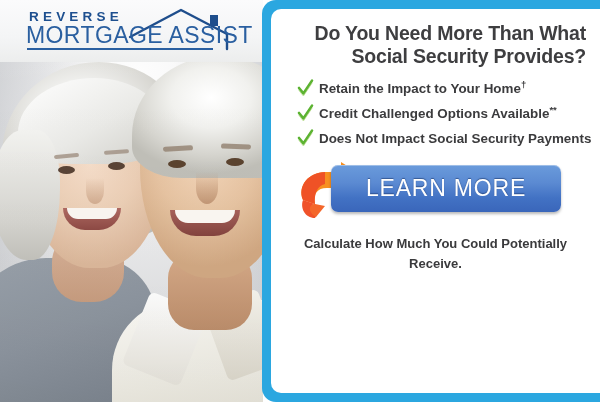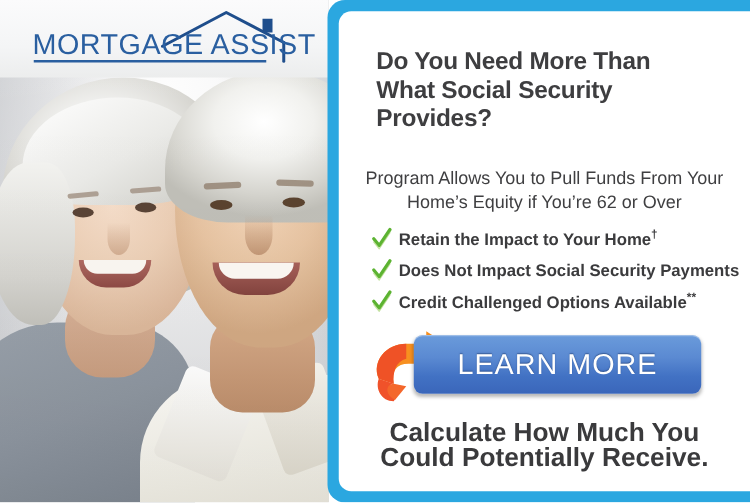--- a/index.html
+++ b/index.html
@@ -292,23 +292,23 @@
     position: relative;
     width: 100%;
     height: 100%;
     background: #ffffff;
     border-radius: 10px 0 0 10px;
     box-sizing: border-box;
     overflow: hidden;
   }
 
   .headline {
-    margin: 16px;
+    margin: 0;
     padding: 13px 14px 0 14px;
-    text-align: left;
+    text-align: right;
     font-size: 19.5px;
     line-height: 23px;
     font-weight: bold;
     color: #3e3e40;
     letter-spacing: -.2px;
   }
   .subhead {
     margin: 0;
     padding: 11px 16px 0 16px;
     text-align: center;
@@ -383,21 +383,21 @@
     font-weight: normal;
     letter-spacing: .8px;
     text-shadow: 0 -1px 1px rgba(20,45,95,.55);
     cursor: pointer;
   }
 
   .closing {
     margin: 0;
     padding: 4px 14px 0 14px;
     text-align: center;
-    font-size: 21px;
+    font-size: 13px;
     line-height: 20px;
     font-weight: bold;
     color: #3a3a3c;
   }
 </style>
 </head>
 <body>
 
 <div id="ad-banner">
 
@@ -440,54 +440,54 @@
     </div>
     <div class="photo-soft"></div>
 
     <div id="logo">
       <div class="logo-inner">
         <svg class="logo-house" viewBox="0 0 112 44">
           <path d="M4 30 L55 3 L101 27" fill="none" stroke="#1f4e8c" stroke-width="2.4" stroke-linecap="round" stroke-linejoin="round"></path>
           <rect x="84" y="8" width="8" height="11" fill="#1f4e8c"></rect>
           <path d="M101 27 L101 42" fill="none" stroke="#1f4e8c" stroke-width="2.4" stroke-linecap="round"></path>
         </svg>
+        <div class="logo-reverse">REVERSE</div>
         <div class="logo-main">MORTGAGE ASSIST</div>
         <div class="logo-underline"></div>
       </div>
     </div>
   </div>
 
   <div id="offer-panel">
     <div id="offer-card">
 
       <h1 class="headline">Do You Need More Than What Social Security Provides?</h1>
 
-      <p class="subhead">Program Allows You to Pull Funds From Your Home’s Equity if You’re 62 or Over</p>
 
       <ul class="benefits">
         <li class="benefit">
           <svg class="check" viewBox="0 0 17 19">
             <path d="M2 10 L6.4 15.4 L15 2.6" fill="none" stroke="#5cb332" stroke-width="2.6" stroke-linecap="round" stroke-linejoin="round"></path>
             <path d="M2 10 L6.4 15.4 L15 2.6" fill="none" stroke="#9ccf63" stroke-width="1" stroke-linecap="round" stroke-linejoin="round" opacity=".6" transform="translate(0,2.6)"></path>
           </svg>
           <span>Retain the Impact to Your Home</span><sup>†</sup>
         </li>
         <li class="benefit">
           <svg class="check" viewBox="0 0 17 19">
             <path d="M2 10 L6.4 15.4 L15 2.6" fill="none" stroke="#5cb332" stroke-width="2.6" stroke-linecap="round" stroke-linejoin="round"></path>
             <path d="M2 10 L6.4 15.4 L15 2.6" fill="none" stroke="#9ccf63" stroke-width="1" stroke-linecap="round" stroke-linejoin="round" opacity=".6" transform="translate(0,2.6)"></path>
           </svg>
-          <span>Does Not Impact Social Security Payments</span><sup></sup>
+          <span>Credit Challenged Options Available</span><sup>**</sup>
         </li>
         <li class="benefit">
           <svg class="check" viewBox="0 0 17 19">
             <path d="M2 10 L6.4 15.4 L15 2.6" fill="none" stroke="#5cb332" stroke-width="2.6" stroke-linecap="round" stroke-linejoin="round"></path>
             <path d="M2 10 L6.4 15.4 L15 2.6" fill="none" stroke="#9ccf63" stroke-width="1" stroke-linecap="round" stroke-linejoin="round" opacity=".6" transform="translate(0,2.6)"></path>
           </svg>
-          <span>Credit Challenged Options Available</span><sup>**</sup>
+          <span>Does Not Impact Social Security Payments</span><sup></sup>
         </li>
       </ul>
 
 
       <div class="cta-row">
         <svg id="cta-arrow" viewBox="0 0 76 62">
           <path d="M8 40 C2 26, 14 12, 30 12 L46 12 L46 2 L74 20 L46 38 L46 28 L32 28 C22 28, 18 34, 20 44 Z" fill="#f79020"></path>
           <path d="M8 40 C2 26, 14 12, 30 12 L30 24 C22 26, 19 34, 20 44 Z" fill="#ef5226"></path>
           <path d="M8 40 C5 48, 10 58, 20 58 L26 48 C18 48, 15 44, 20 44 Z" fill="#f0522a"></path>
           <path d="M20 44 C14 44, 12 52, 21 57 L30 46 Z" fill="#f4672b"></path>

